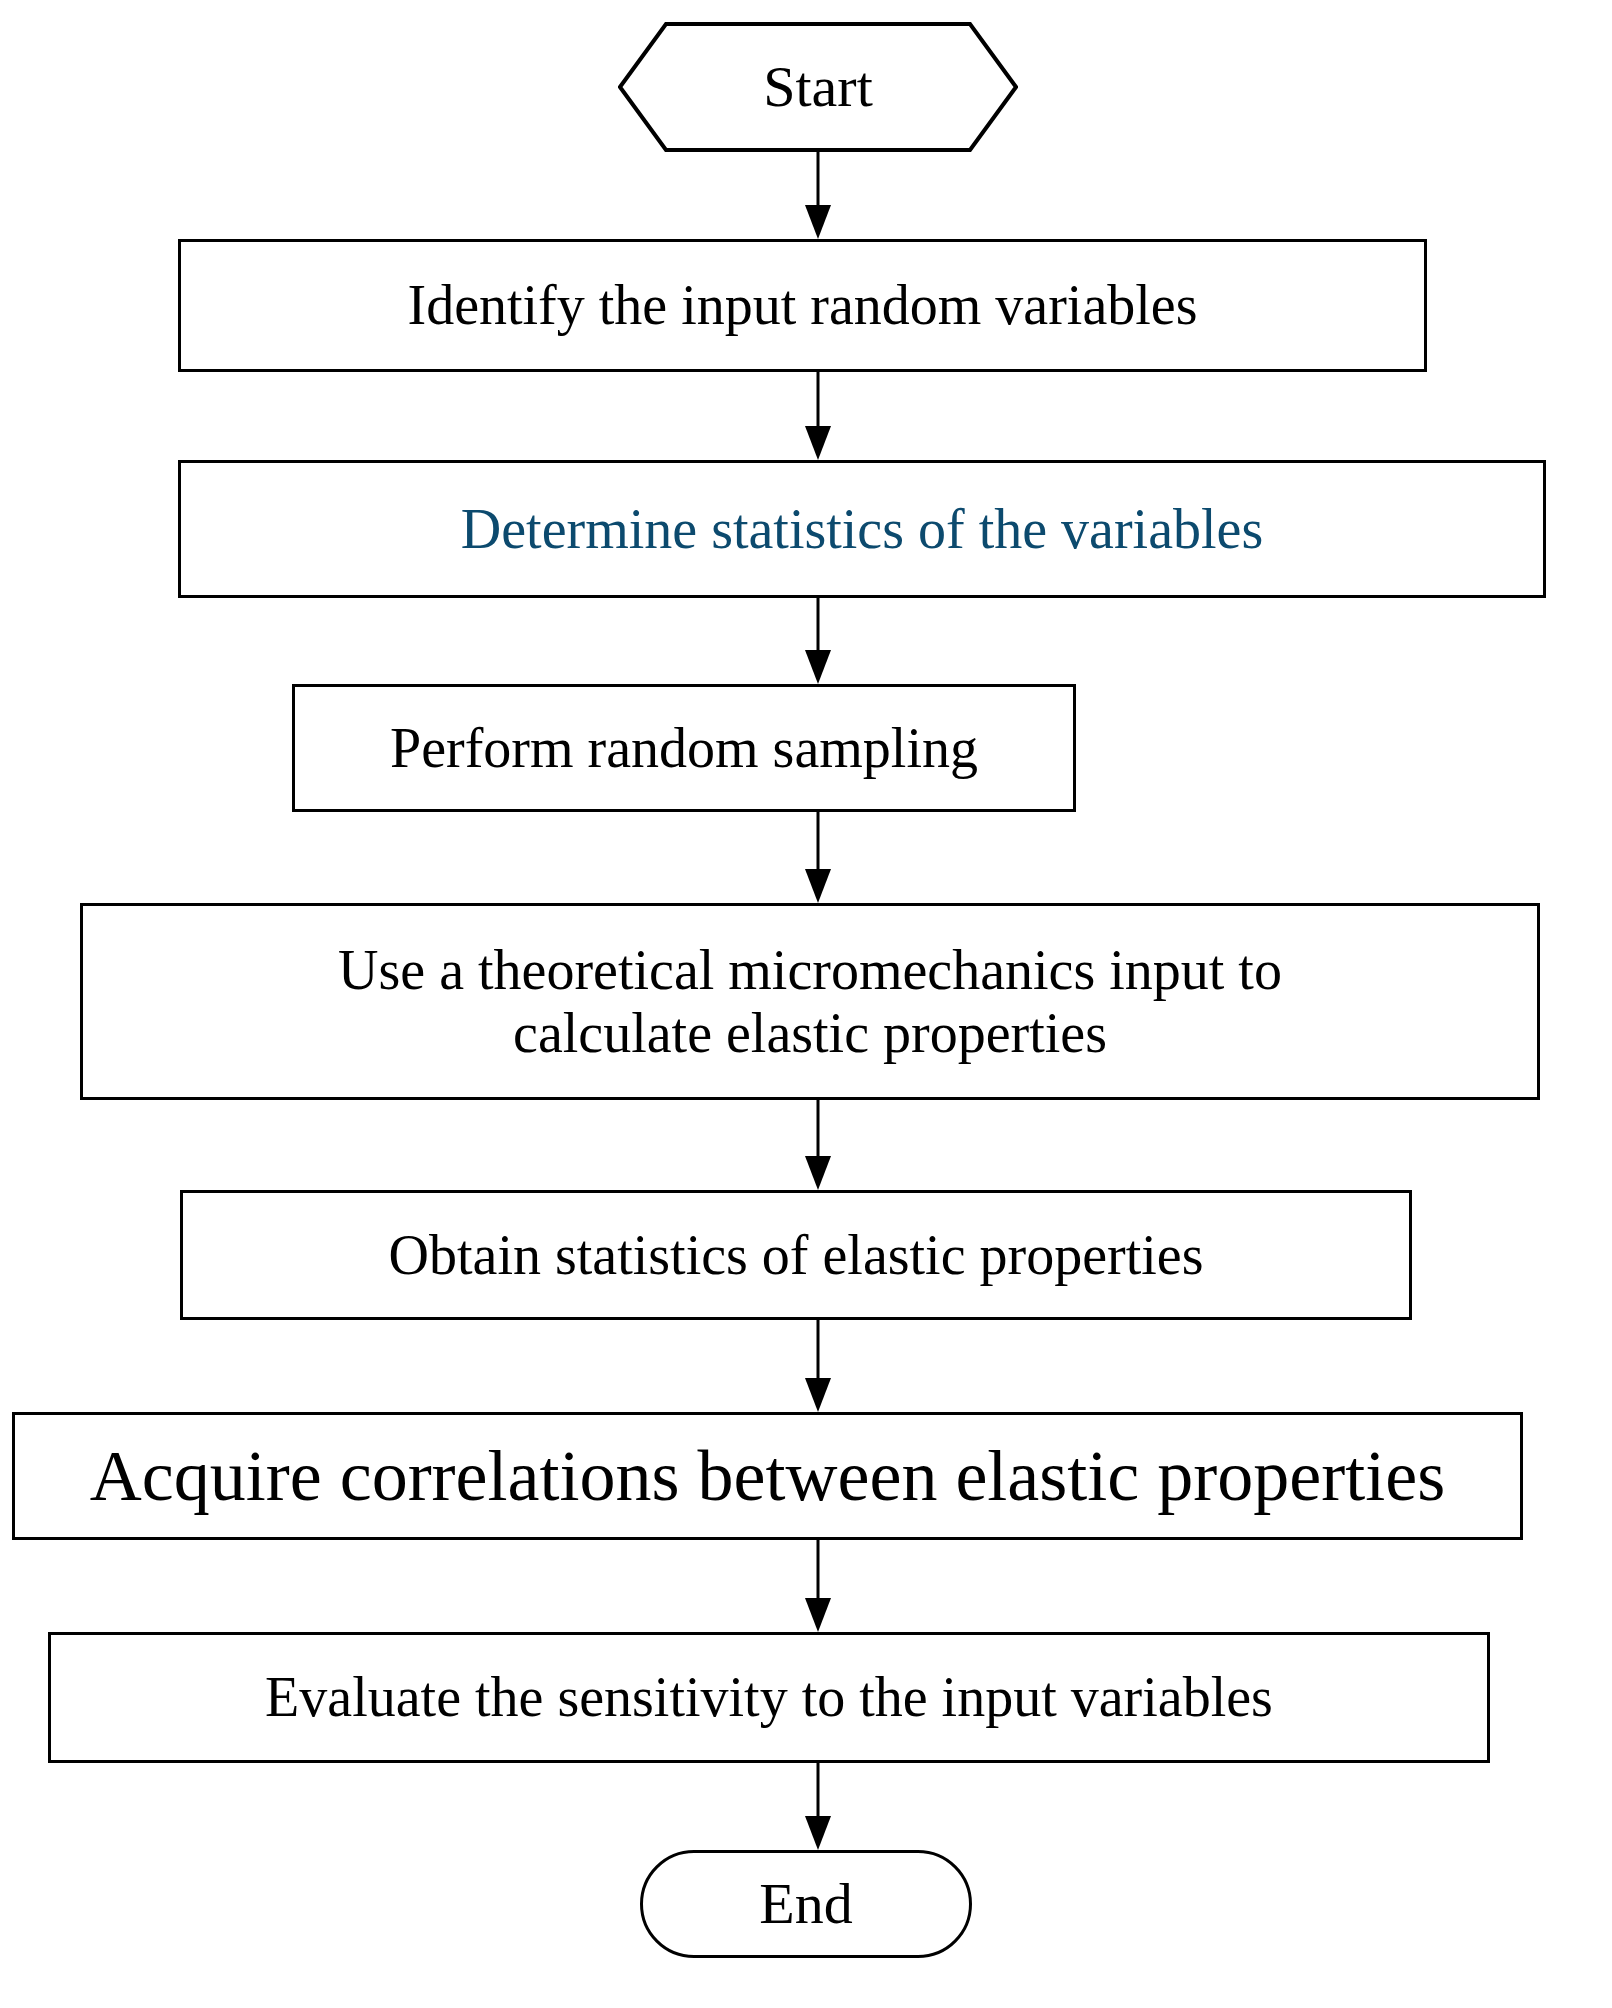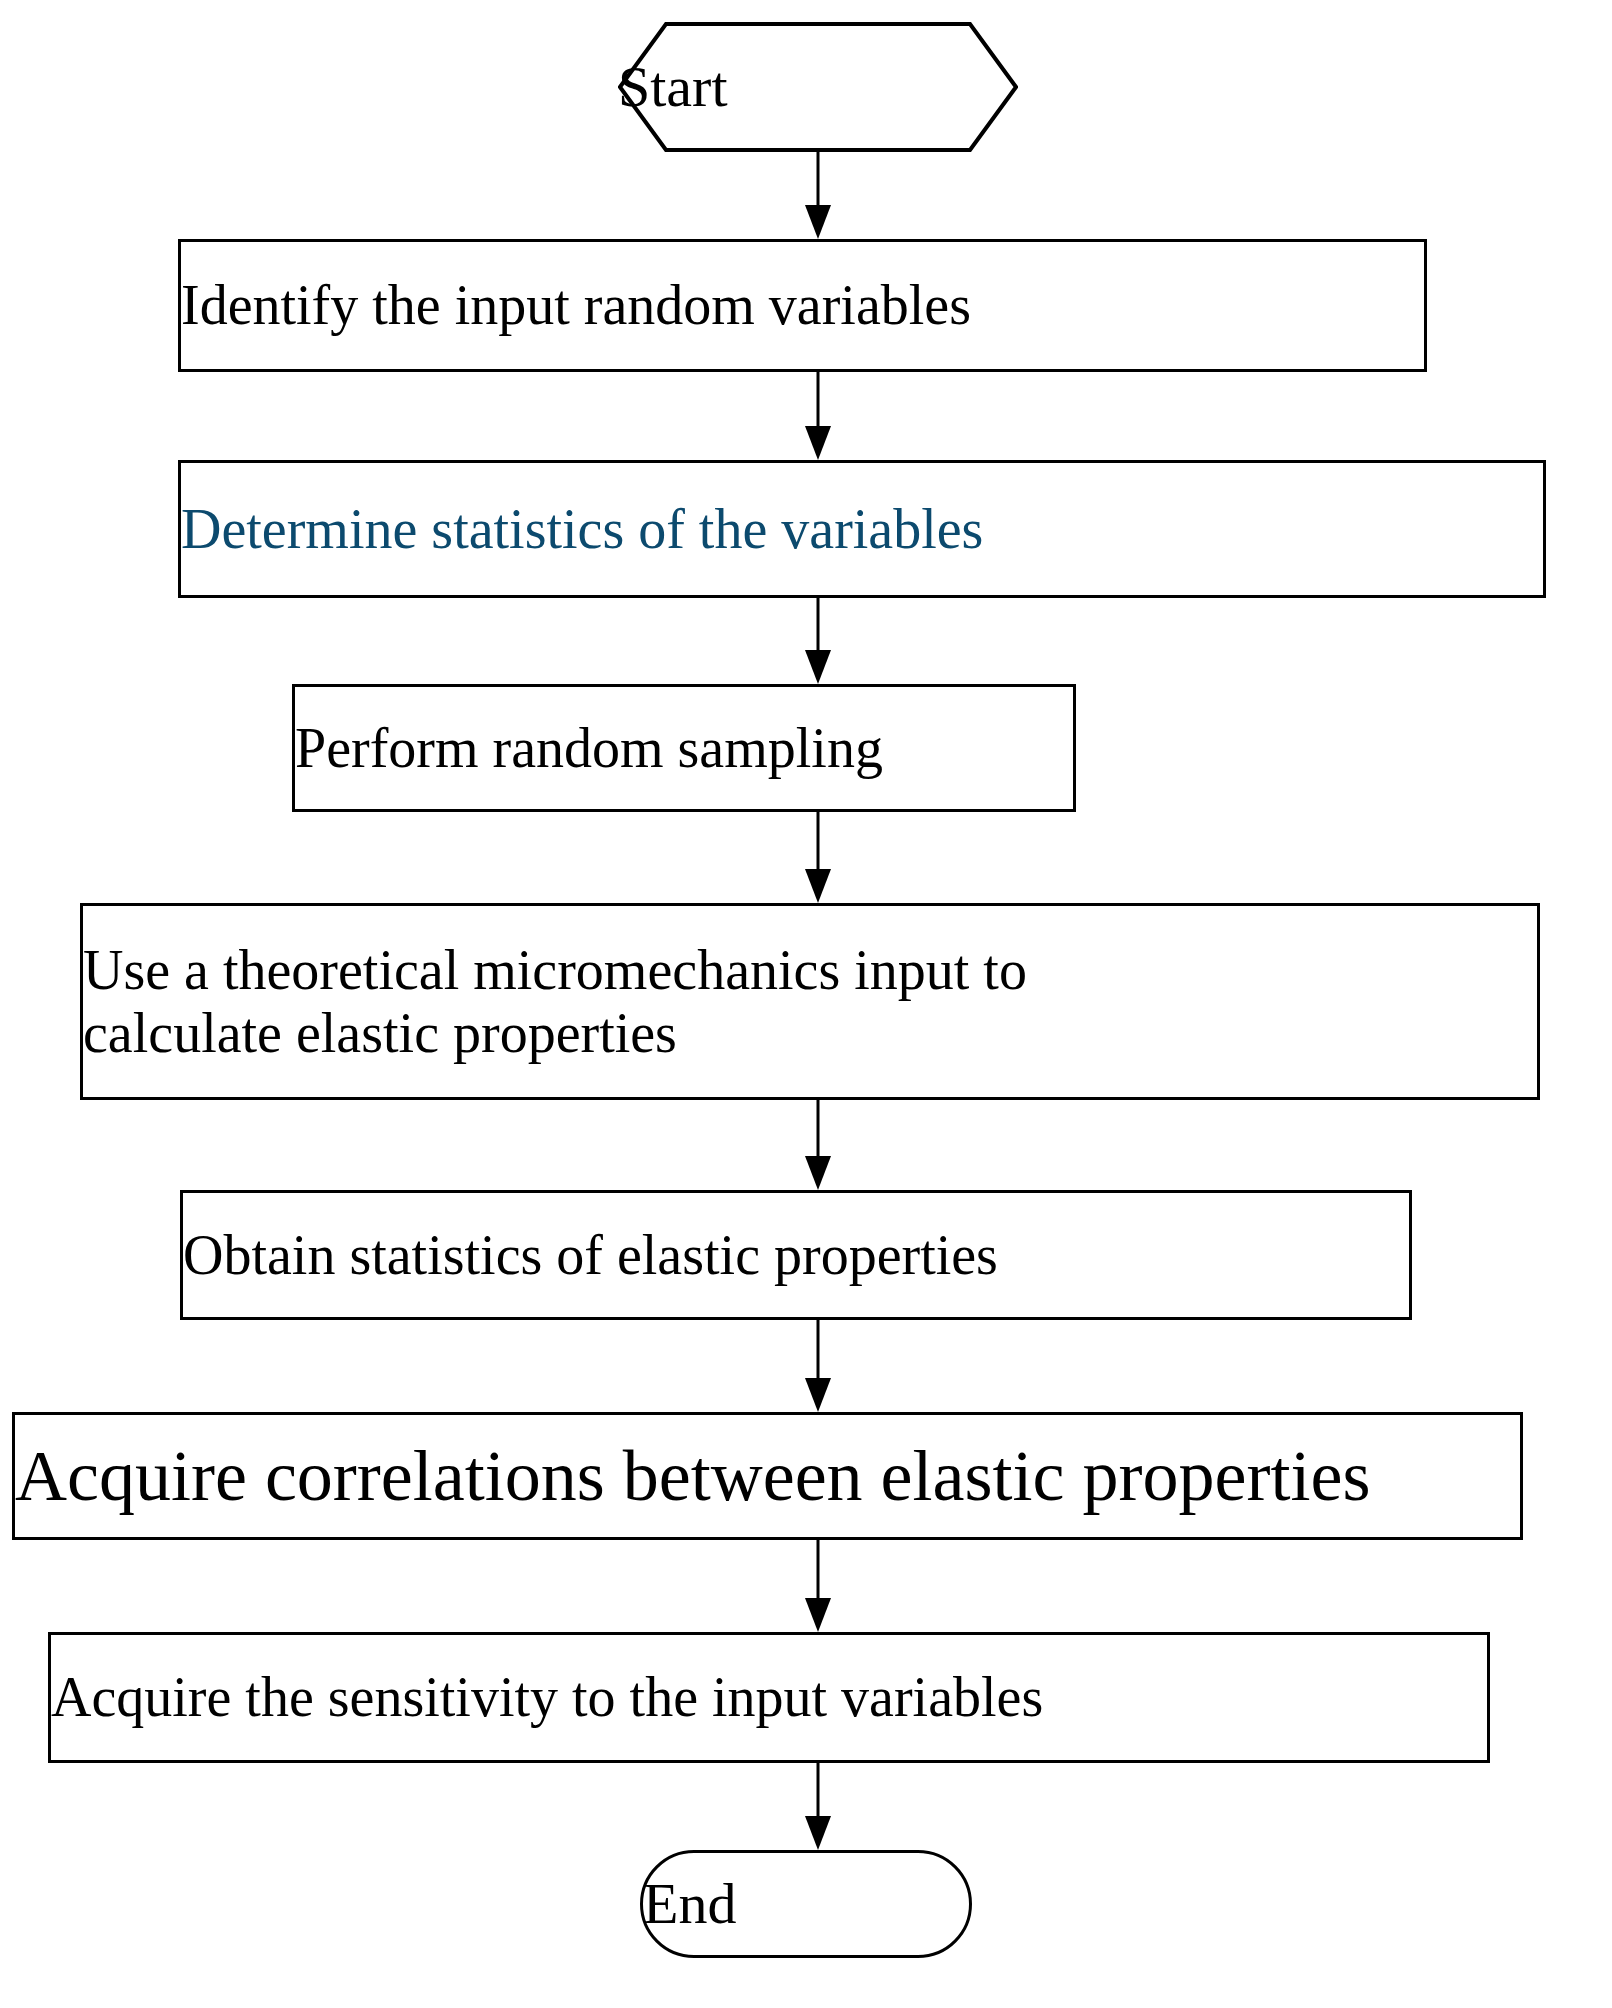--- a/index.html
+++ b/index.html
@@ -14,20 +14,21 @@
     background: #ffffff;
     overflow: hidden;
     font-family: "Liberation Serif", "DejaVu Serif", serif;
   }
   .node {
     position: absolute;
     box-sizing: border-box;
     display: flex;
     align-items: center;
     justify-content: center;
+    text-align: center;
     color: #000000;
     background: #ffffff;
   }
   .node .label {
     display: block;
     width: 100%;
     line-height: 1.12;
     white-space: pre-line;
   }
   .proc {
@@ -140,20 +141,20 @@
 
   <div class="node proc" id="node-obtain" style="left: 180px; top: 1190px; width: 1232px; height: 130px; font-size: 56px; color: rgb(0, 0, 0); background: rgb(255, 255, 255); border-color: rgb(0, 0, 0);">
     <span class="label">Obtain statistics of elastic properties</span>
   </div>
 
   <div class="node proc" id="node-correlations" style="left: 12px; top: 1412px; width: 1511px; height: 128px; font-size: 72px; color: rgb(0, 0, 0); background: rgb(255, 255, 255); border-color: rgb(0, 0, 0);">
     <span class="label">Acquire correlations between elastic properties</span>
   </div>
 
   <div class="node proc" id="node-sensitivity" style="left: 48px; top: 1632px; width: 1442px; height: 131px; font-size: 56px; color: rgb(0, 0, 0); background: rgb(255, 255, 255); border-color: rgb(0, 0, 0);">
-    <span class="label">Acquire the sensitivity to the input variables</span>
+    <span class="label">Evaluate the sensitivity to the input variables</span>
   </div>
 
   <div class="node pill" id="node-end" style="left: 640px; top: 1850px; width: 332px; height: 108px; font-size: 58px; color: rgb(0, 0, 0); background: rgb(255, 255, 255); border-color: rgb(0, 0, 0);">
     <span class="label">End</span>
   </div>
 
 </div>
 
 </body></html>

